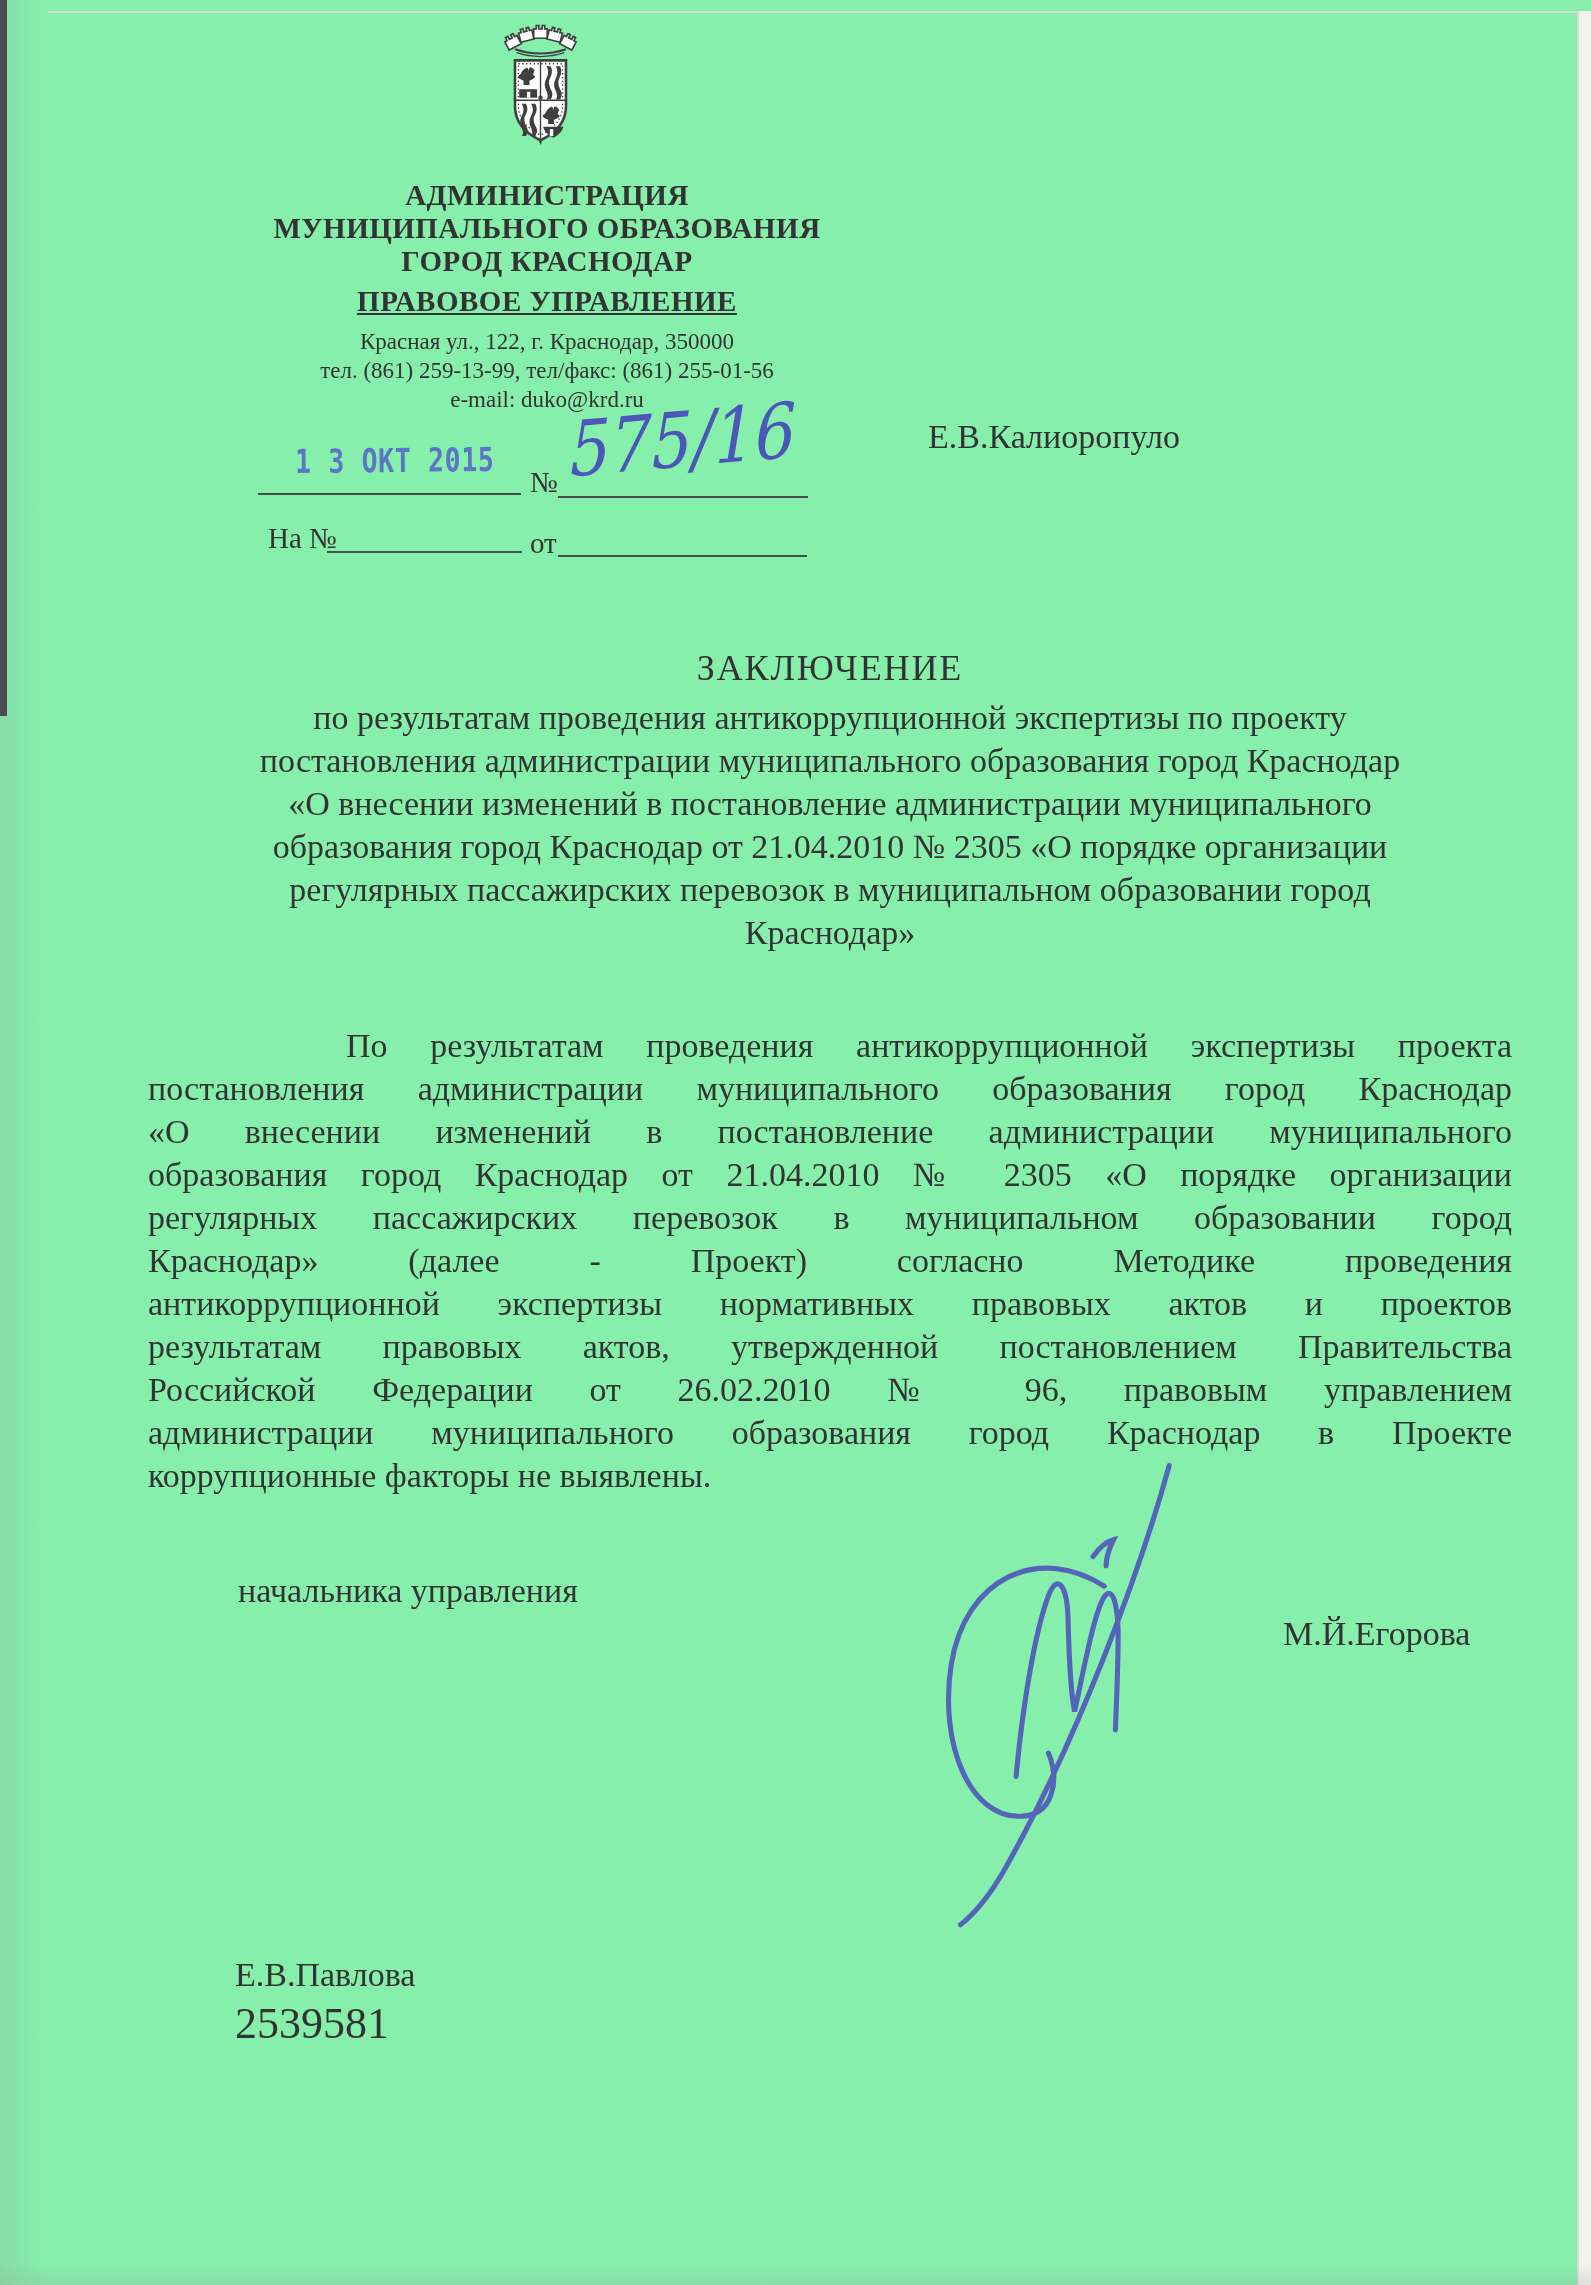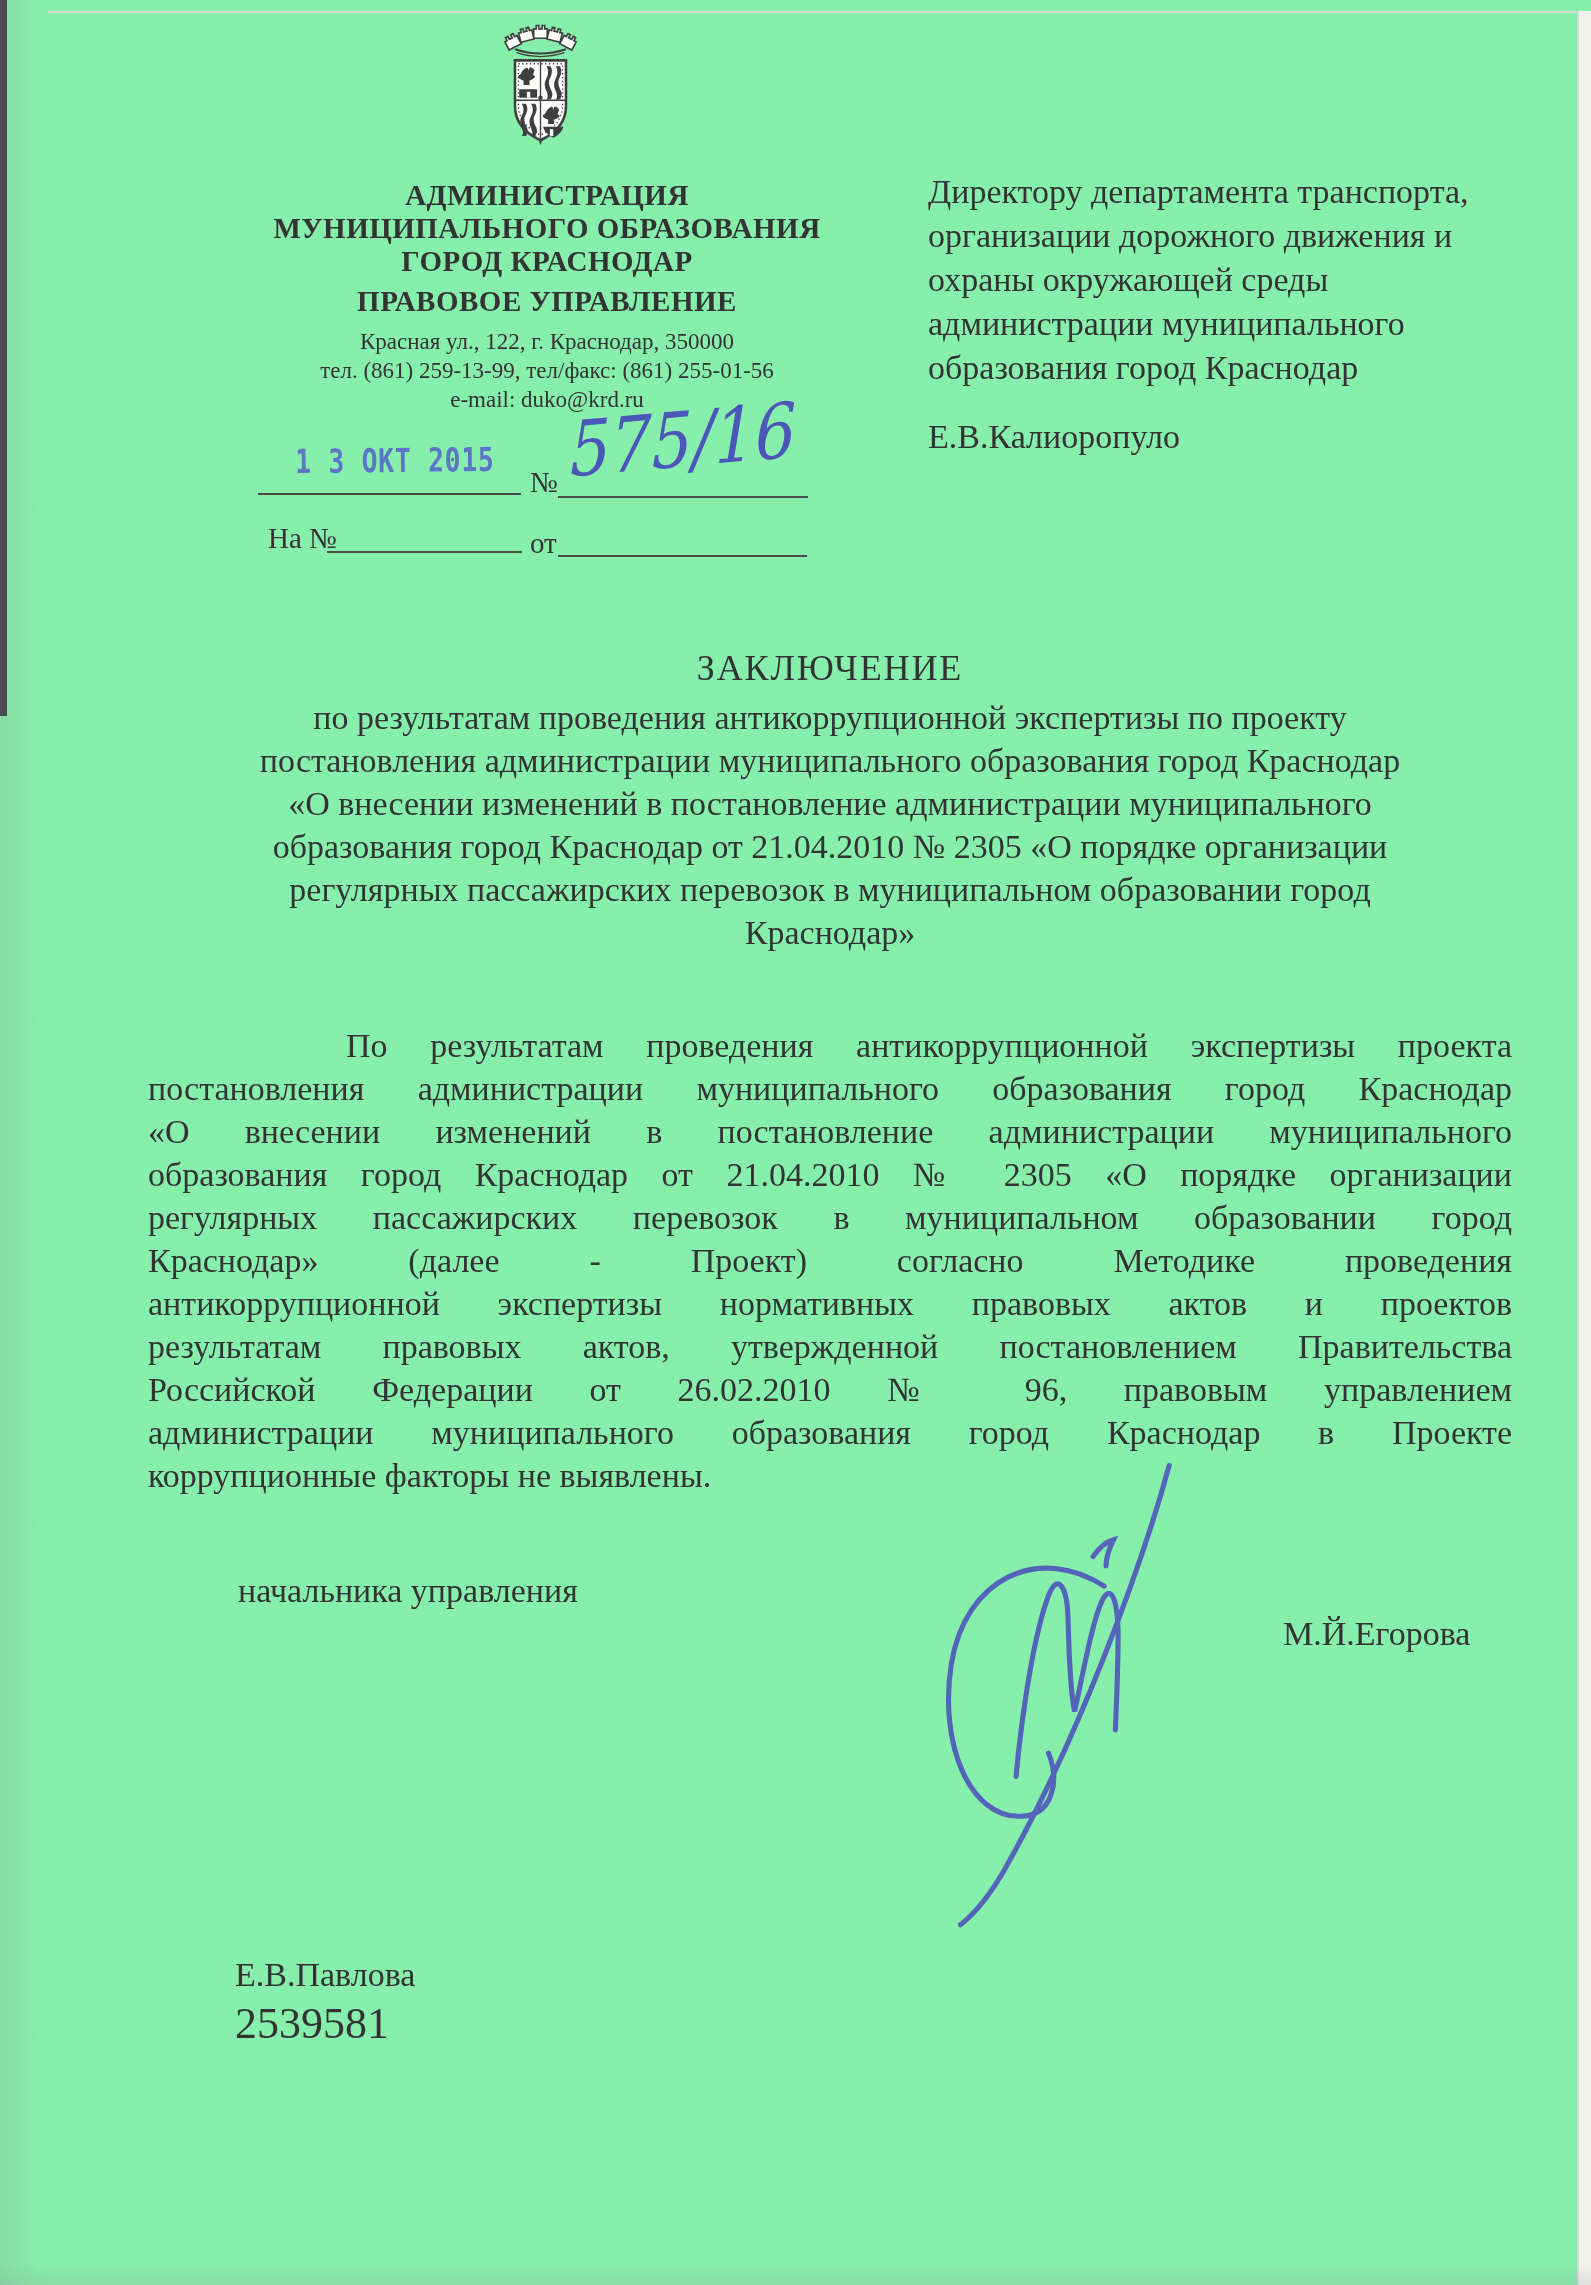--- a/index.html
+++ b/index.html
@@ -20,21 +20,21 @@
   .edge-top-line{left:48px;top:11px;width:1529px;height:1.9px;background:#dadad7;}
   .edge-right-line{left:1577px;top:11px;width:1.9px;height:2274px;background:#dadad7;}
   .edge-right-band{left:1579px;top:11px;width:13px;height:2274px;background:#f2f2ef;}
   .edge-bottom-noise{left:0;top:2263px;width:1592px;height:22px;
     background:linear-gradient(to bottom, rgba(150,150,145,0), rgba(150,150,145,.20));}
 
   
   .emblem{left:498px;top:20.4px;width:85px;height:130px;}
   .org-block{left:176px;top:179px;width:742px;text-align:center;}
   .org-line{font-size:29px;line-height:33px;font-weight:bold;letter-spacing:0.5px;}
-  .dept-line{font-size:29px;line-height:33px;font-weight:bold;margin-top:6.5px;letter-spacing:0.5px;}
+  .dept-line{font-size:29px;line-height:33px;font-weight:bold;margin-top:6.5px;letter-spacing:0.5px;text-decoration:underline;}
   .addr-block{left:176px;top:327px;width:742px;text-align:center;}
   .addr-line{font-size:23px;line-height:29px;}
 
   
   .stamp-date{
     left:295px;top:445px;
     font-family:"DejaVu Sans Mono",monospace;
     font-weight:bold;font-size:33px;line-height:33px;
     color:#5a6cc8;
     transform:rotate(-.6deg) scaleX(.8);
@@ -147,27 +147,20 @@
   <div class="abs stamp-date">1 3 ОКТ 2015</div>
   <div class="abs rule rule-1"></div>
   <div class="abs ref-label lbl-no">№</div>
   <div class="abs rule rule-2"></div>
   <div class="abs handwritten-number">575/16</div>
   <div class="abs ref-label lbl-na">На №</div>
   <div class="abs rule rule-3"></div>
   <div class="abs ref-label lbl-ot">от</div>
   <div class="abs rule rule-4"></div>
 
-  <div class="abs addressee">
-    <div class="addressee-line">Директору департамента транспорта,</div>
-    <div class="addressee-line">организации дорожного движения и</div>
-    <div class="addressee-line">охраны окружающей среды</div>
-    <div class="addressee-line">администрации муниципального</div>
-    <div class="addressee-line">образования город Краснодар</div>
-  </div>
   <div class="abs addressee-name">Е.В.Калиоропуло</div>
 
   <div class="abs doc-heading">ЗАКЛЮЧЕНИЕ</div>
   <div class="abs title-block">
     <div class="title-line">по результатам проведения антикоррупционной экспертизы по проекту</div>
     <div class="title-line">постановления администрации муниципального образования город Краснодар</div>
     <div class="title-line">«О внесении изменений в постановление администрации муниципального</div>
     <div class="title-line">образования город Краснодар от 21.04.2010 № 2305 «О порядке организации</div>
     <div class="title-line">регулярных пассажирских перевозок в муниципальном образовании город</div>
     <div class="title-line">Краснодар»</div>

